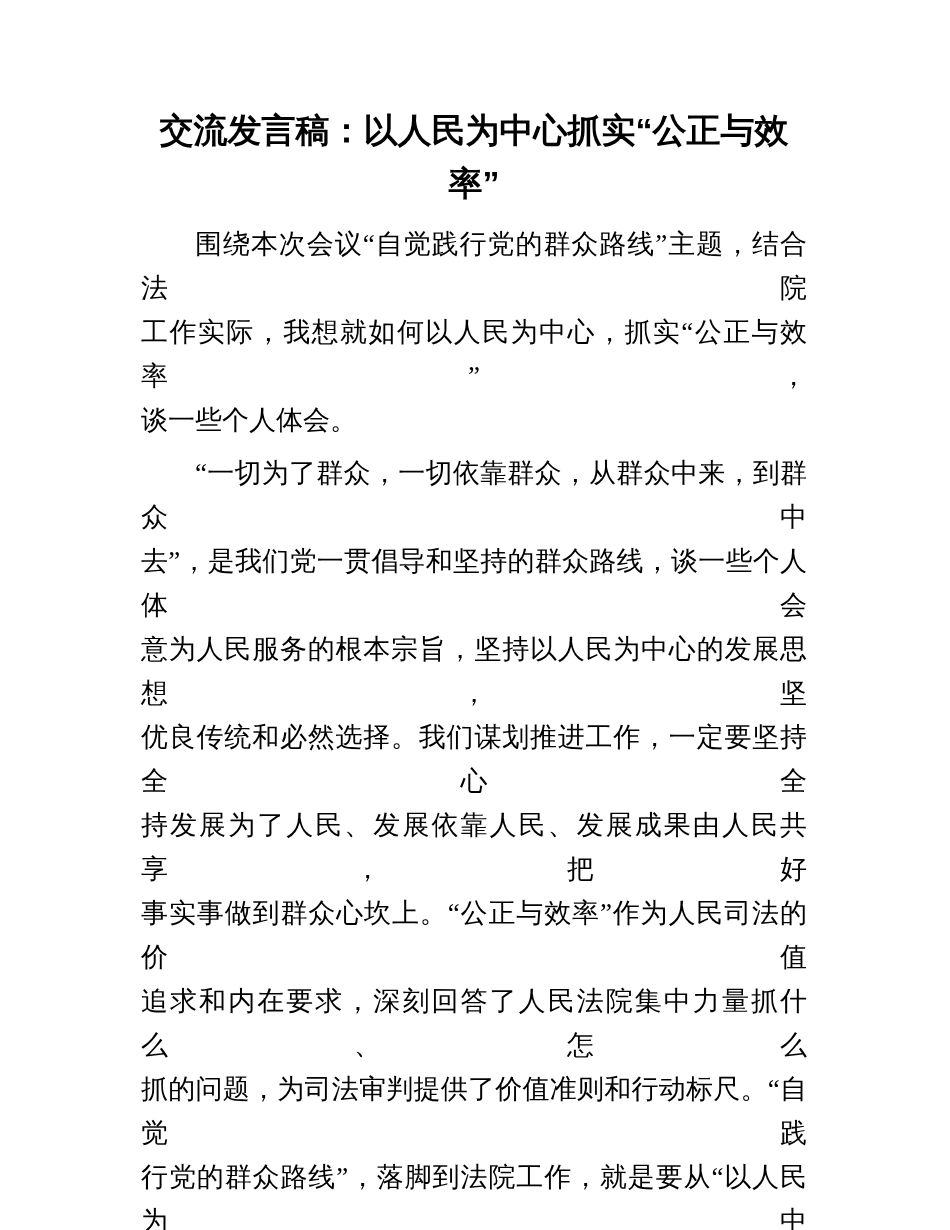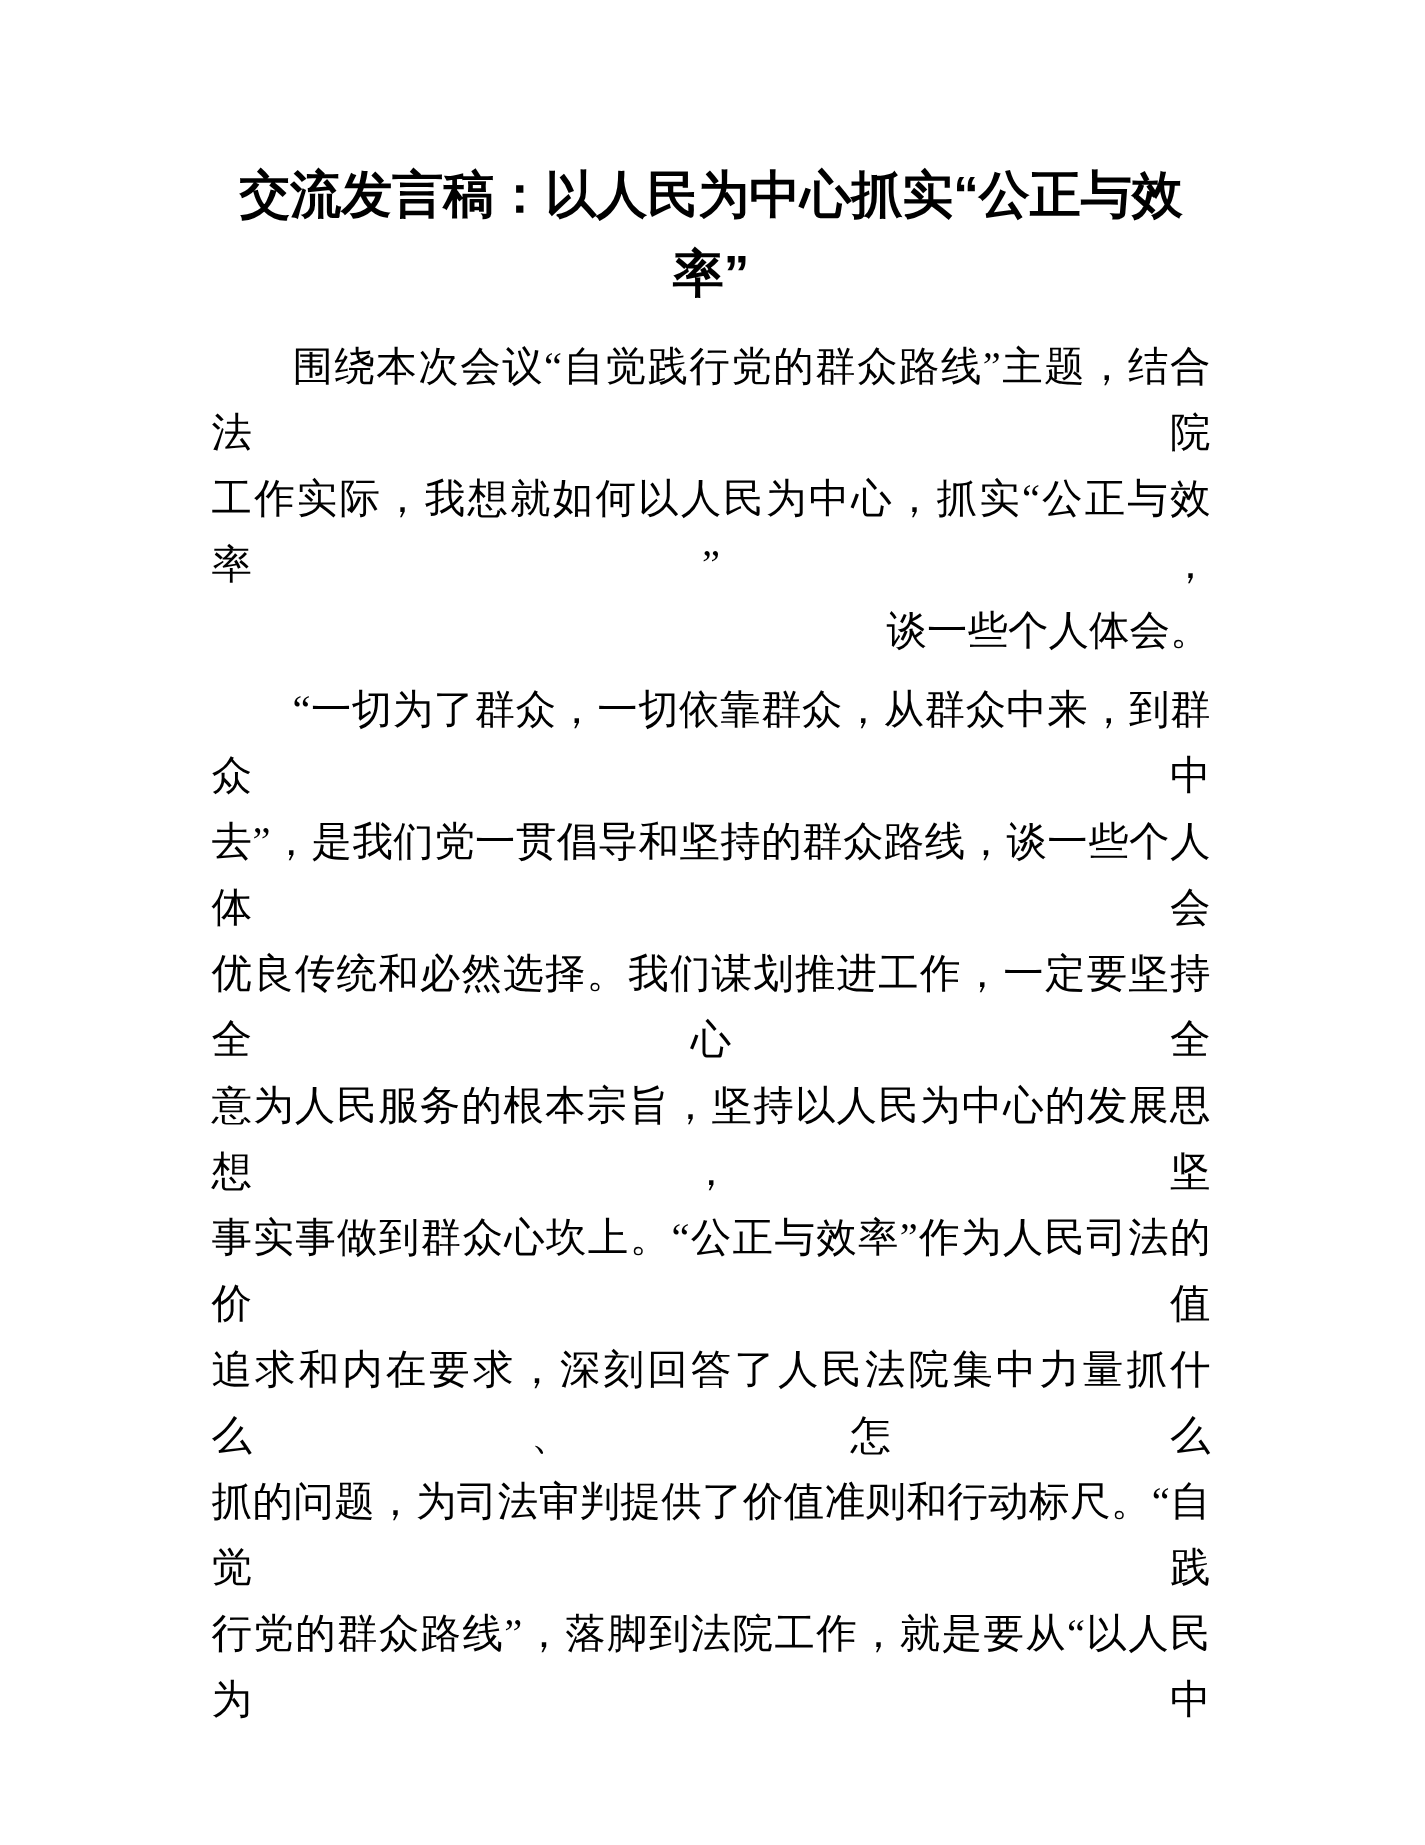--- a/index.html
+++ b/index.html
@@ -30,21 +30,21 @@
     width: 668px;
   }
   .para {
     margin: 1px;
   }
   .para.large {
     font-size: 27px;
     line-height: 44px;
   }
   .line {
-    text-align: right;
+    text-align: left;
   }
   .line.just {
     text-align: justify;
     text-align-last: justify;
     text-justify: inter-character;
   }
   .line.indent {
     text-indent: 2em;
   }
   [data-name="mass-line-paragraph"] { margin-top: 9px; }
@@ -59,21 +59,22 @@
   </div>
   <div class="content" data-name="document-body">
       <div class="para large" data-name="intro-paragraph">
         <div class="line just indent" data-name="text-line">围绕本次会议“自觉践行党的群众路线”主题，结合法院</div>
         <div class="line just" data-name="text-line">工作实际，我想就如何以人民为中心，抓实“公正与效率”，</div>
         <div class="line" data-name="text-line">谈一些个人体会。</div>
       </div>
       <div class="para large" data-name="mass-line-paragraph">
         <div class="line just indent" data-name="text-line">“一切为了群众，一切依靠群众，从群众中来，到群众中</div>
         <div class="line just" data-name="text-line">去”，是我们党一贯倡导和坚持的群众路线，谈一些个人体会</div>
+        <div class="line just" data-name="text-line">意为人民服务的根本宗旨，坚持以人民为中心的发展思想，坚</div>
         <div class="line just" data-name="text-line">优良传统和必然选择。我们谋划推进工作，一定要坚持全心全</div>
-        <div class="line just" data-name="text-line">意为人民服务的根本宗旨，坚持以人民为中心的发展思想，坚</div>
+        <div class="line just" data-name="text-line">持发展为了人民、发展依靠人民、发展成果由人民共享，把好</div>
         <div class="line just" data-name="text-line">事实事做到群众心坎上。“公正与效率”作为人民司法的价值</div>
         <div class="line just" data-name="text-line">追求和内在要求，深刻回答了人民法院集中力量抓什么、怎么</div>
         <div class="line just" data-name="text-line">抓的问题，为司法审判提供了价值准则和行动标尺。“自觉践</div>
         <div class="line just" data-name="text-line">行党的群众路线”，落脚到法院工作，就是要从“以人民为中</div>
       </div>
     </div>
 </div>
 
 </body></html>

